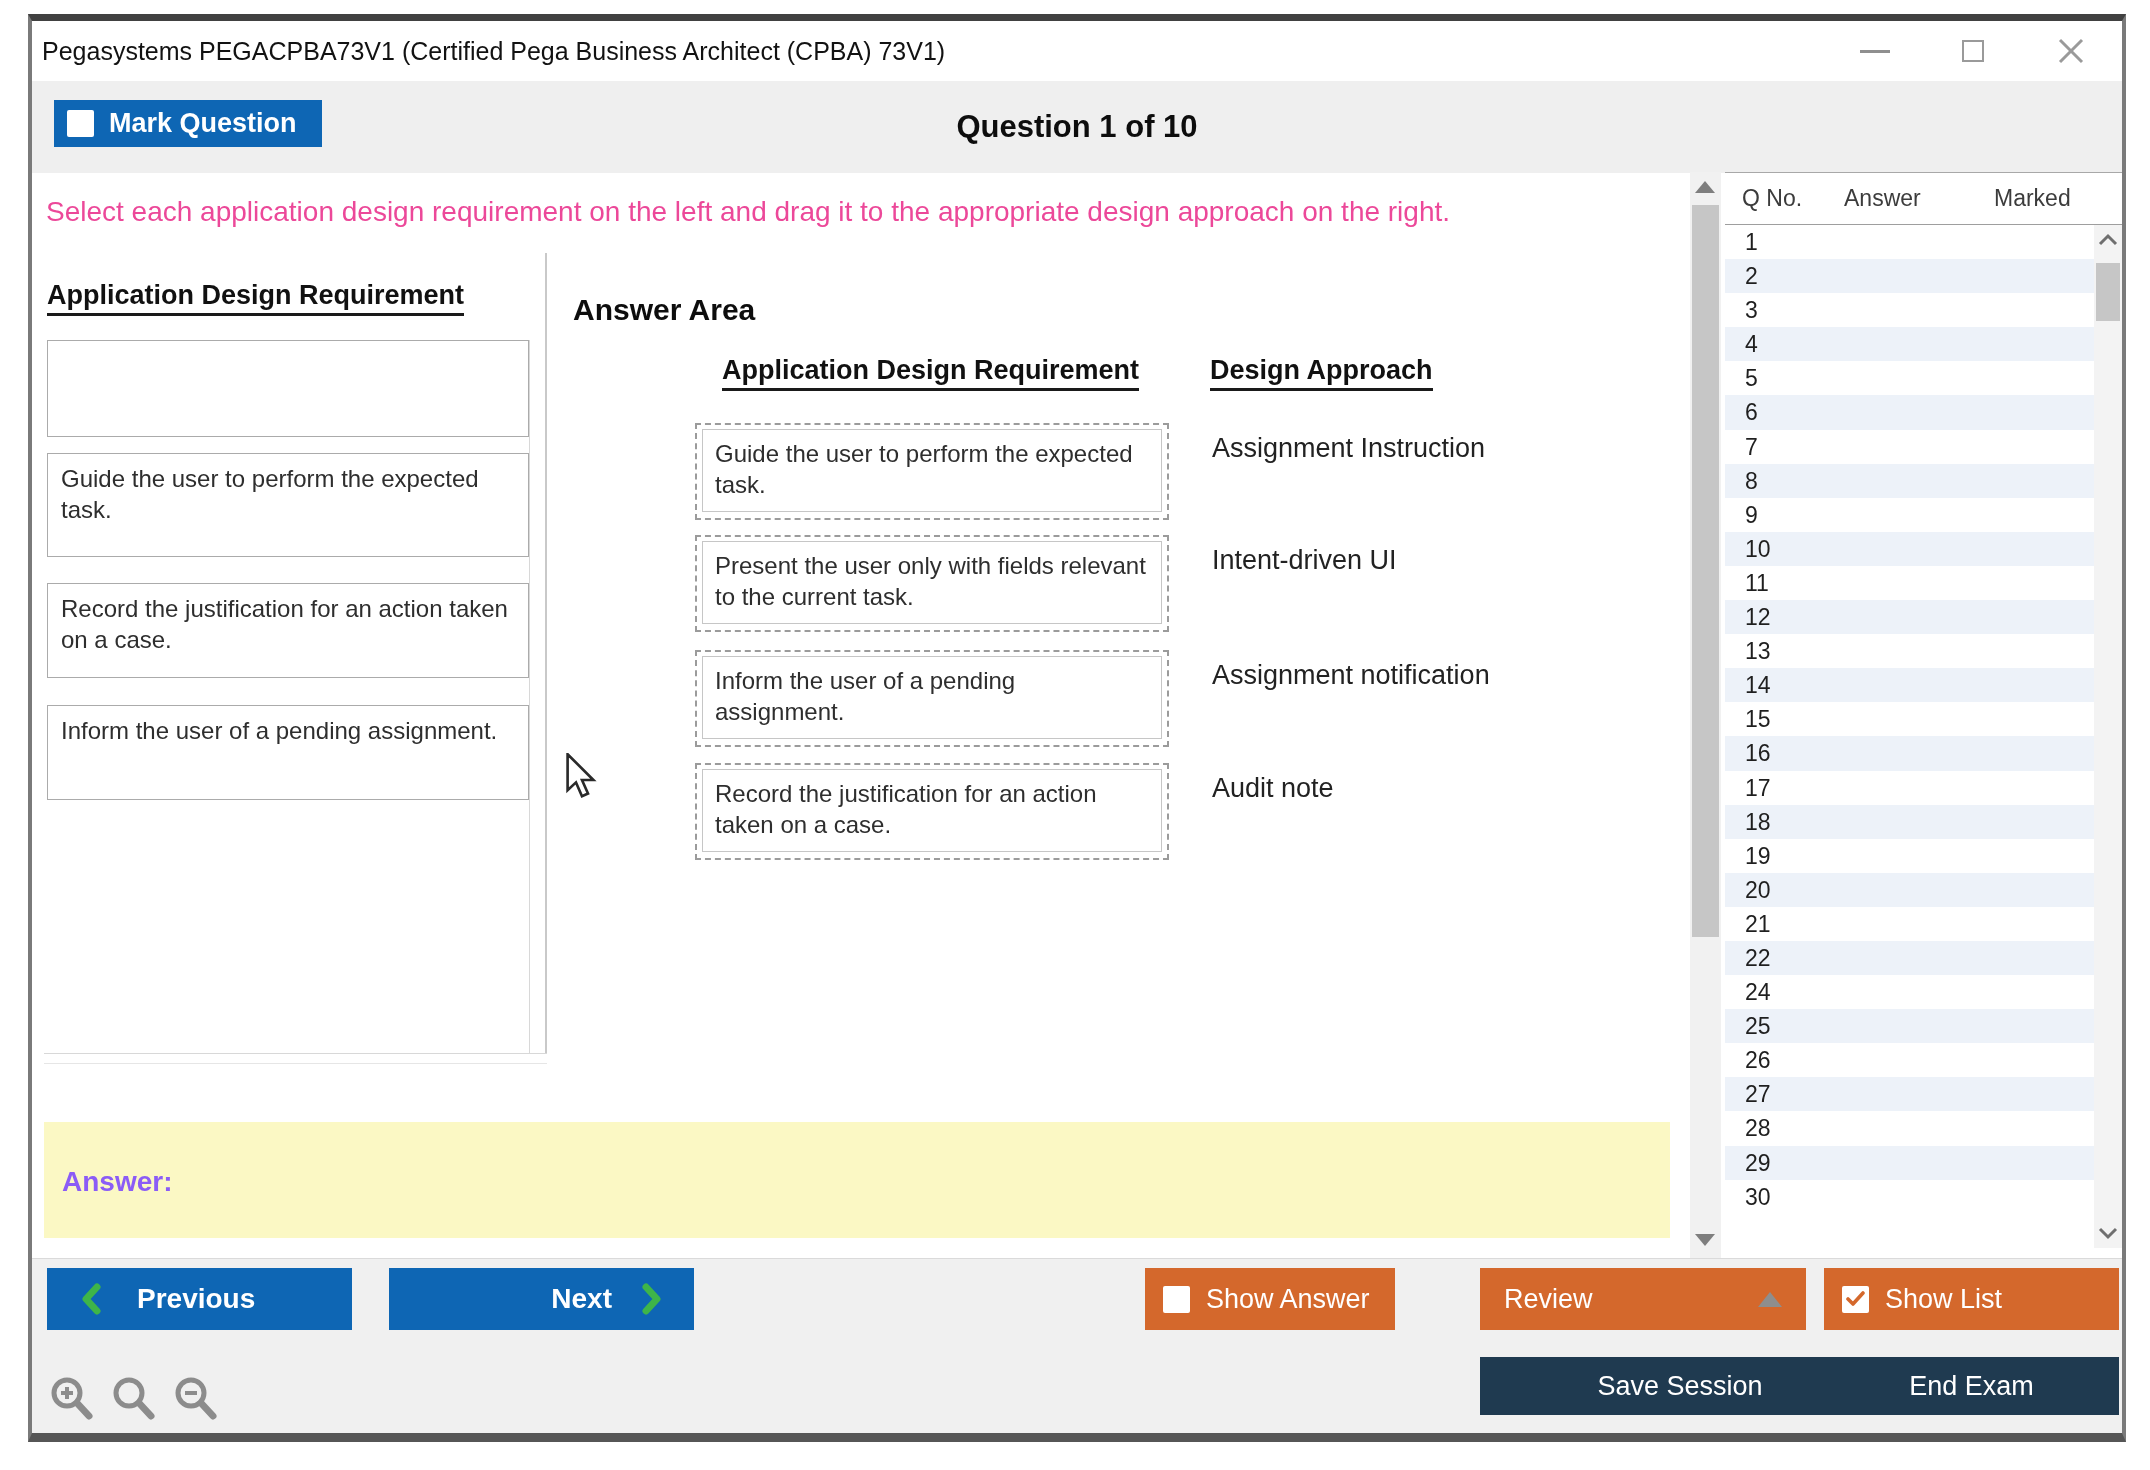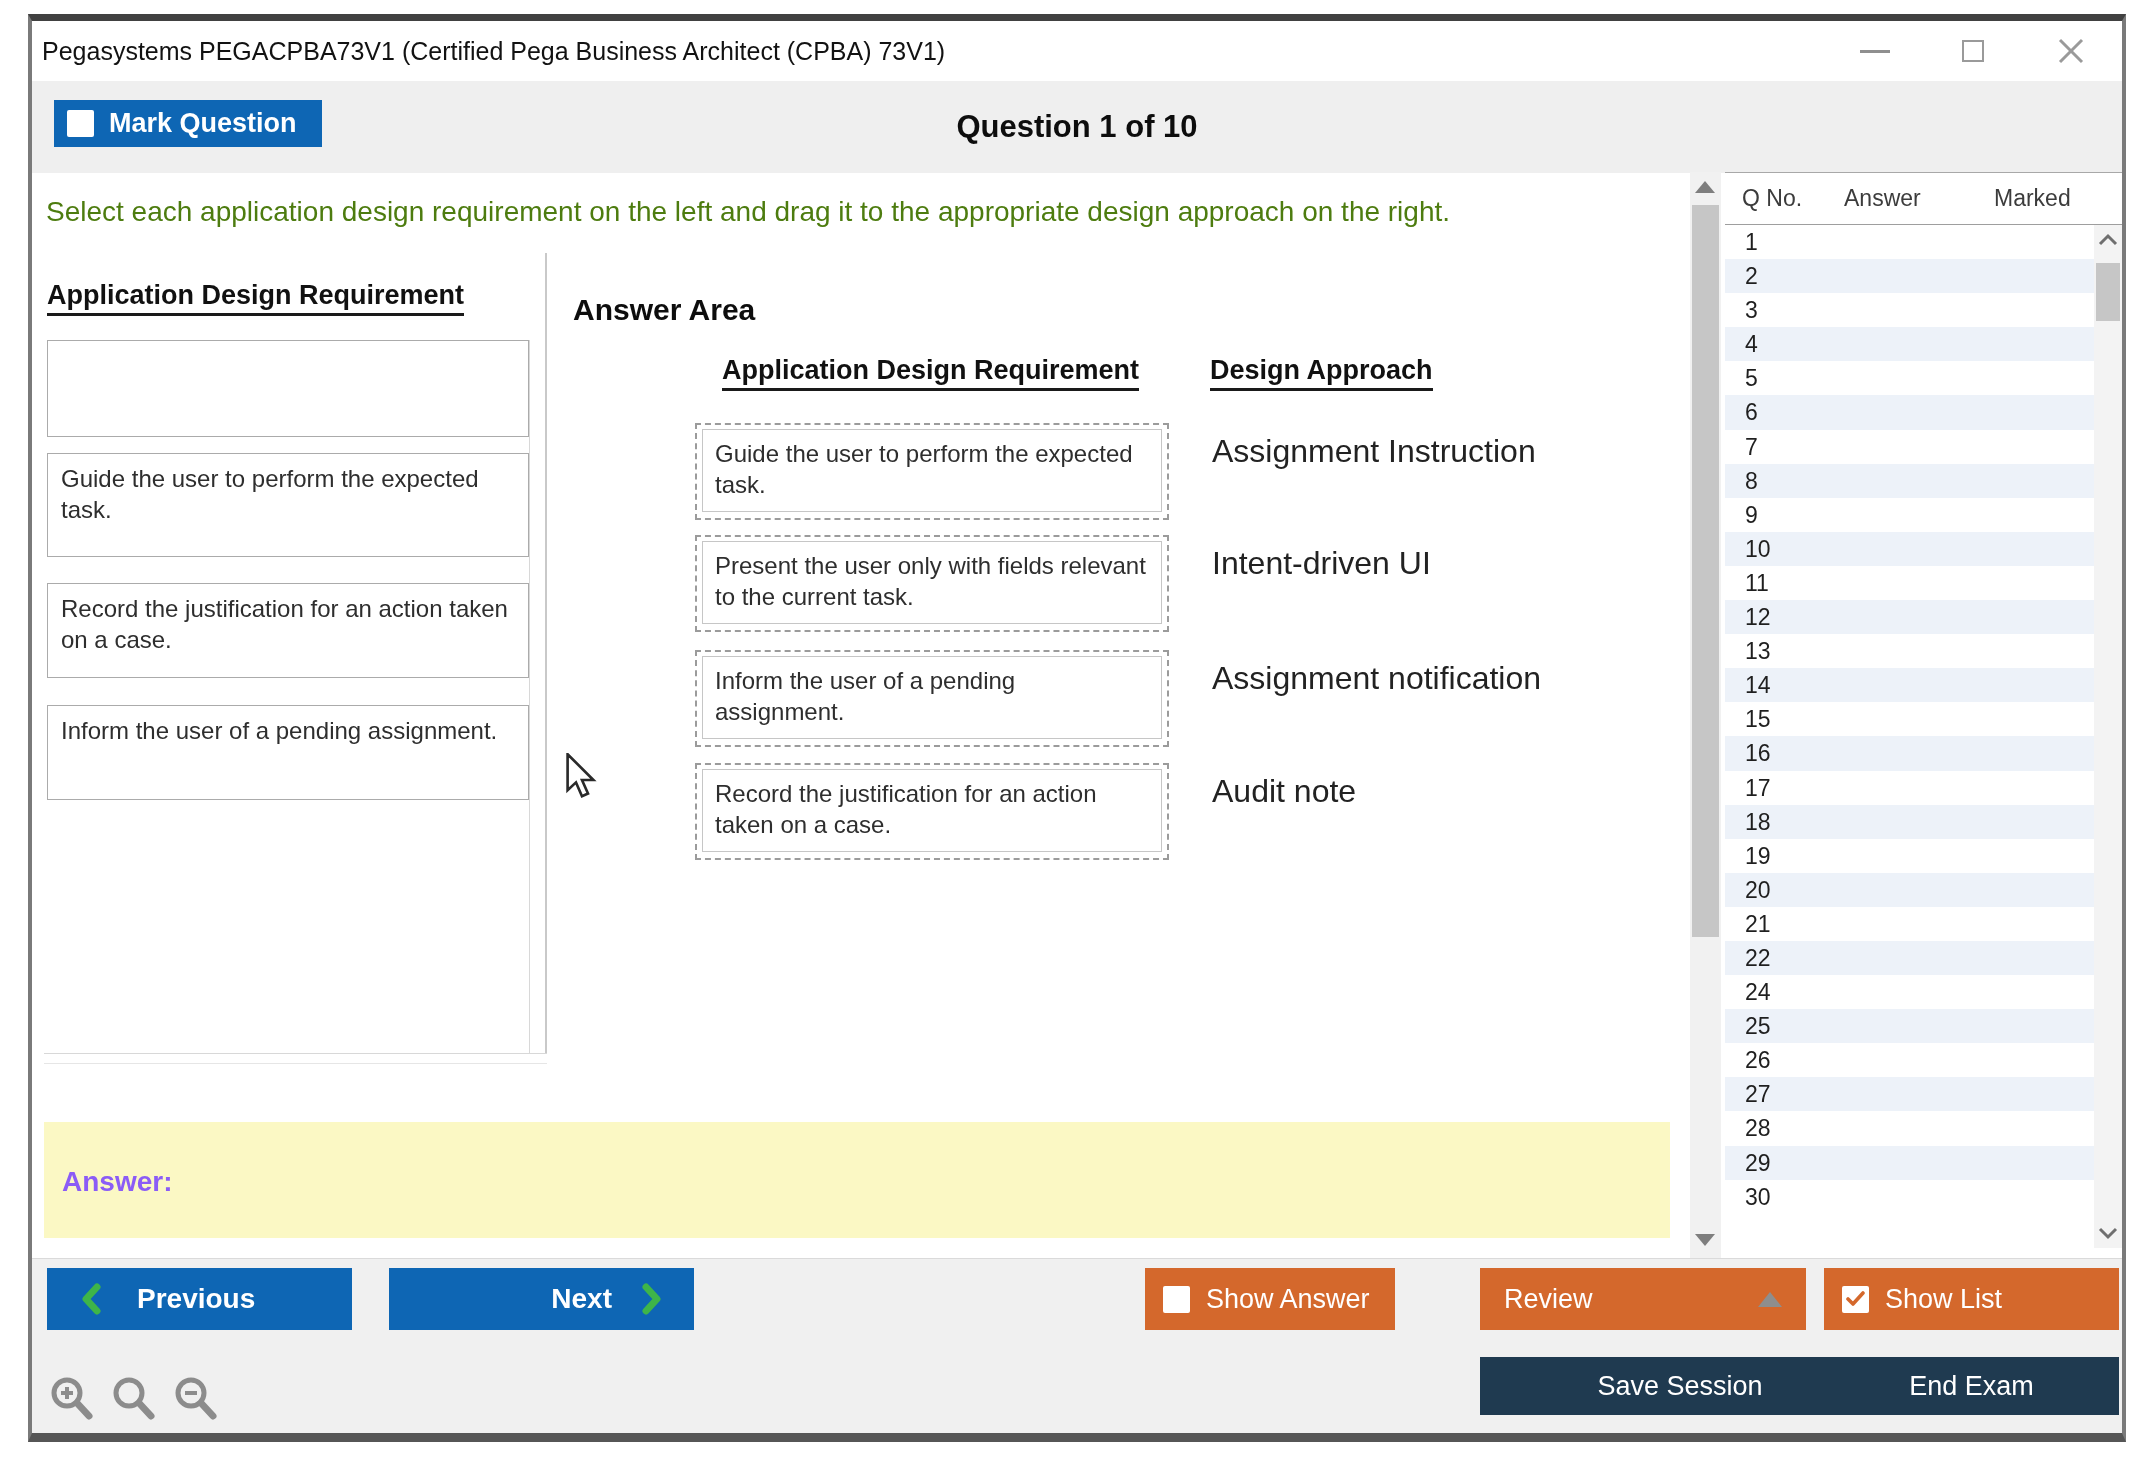--- a/index.html
+++ b/index.html
@@ -29,21 +29,21 @@
   .q-counter{left:0;top:88px;width:2090px;text-align:center;font-size:31px;font-weight:700;color:#0d0d0d;}
   .mark-btn{
     left:22px;top:79px;width:268px;height:47px;background:var(--blue);
     display:flex;align-items:center;gap:15px;padding-left:13px;box-sizing:border-box;
   }
   .checkbox{width:27px;height:27px;background:#ffffff;border-radius:2px;flex:0 0 auto;
     display:flex;align-items:center;justify-content:center;}
   .btn-label{color:#ffffff;font-size:27px;font-weight:700;white-space:nowrap;}
 
   
-  .instruction{left:14px;top:175px;width:1620px;font-size:28px;color:#4d7c0f;}
+  .instruction{left:14px;top:175px;width:1620px;font-size:28px;color:#ec4899;}
   .panel-heading{left:15px;top:259px;font-size:27px;font-weight:700;color:#111;
     border-bottom:3px solid #1a1a1a;padding-bottom:2px;}
   .left-items{left:15px;top:319px;width:482px;}
   .lbox{box-sizing:border-box;border:1px solid #ababab;background:#fff;padding:9px 13px;
     font-size:24px;line-height:1.3;color:#2e2e2e;}
   .left-items .lbox:nth-child(1){height:97px;margin-bottom:16px;}
   .left-items .lbox:nth-child(2){height:104px;margin-bottom:26px;}
   .left-items .lbox:nth-child(3){height:95px;margin-bottom:27px;}
   .left-items .lbox:nth-child(4){height:95px;}
 
@@ -59,21 +59,21 @@
 
   .answer-pairs{left:663px;top:402px;width:1000px;}
   .pair-row{display:flex;align-items:flex-start;}
   .answer-pairs .pair-row:nth-child(1){margin-bottom:15px;}
   .answer-pairs .pair-row:nth-child(2){margin-bottom:18px;}
   .answer-pairs .pair-row:nth-child(3){margin-bottom:16px;}
   .dbox{box-sizing:border-box;width:474px;min-height:97px;border:2px dashed #9b9b9b;
     padding:4px 5px;background:#fff;}
   .dbox-inner{box-sizing:border-box;border:1px solid #c6c6c6;min-height:83px;
     padding:8px 12px;font-size:24px;line-height:1.3;color:#2e2e2e;background:#fff;}
-  .approach-label{margin-left:43px;padding-top:10px;font-size:32px;color:#222;white-space:nowrap;}
+  .approach-label{margin-left:43px;padding-top:10px;font-size:27px;color:#222;white-space:nowrap;}
 
   .answer-banner{left:12px;top:1101px;width:1626px;height:116px;background:var(--yellow);}
   .answer-banner-label{position:absolute;left:18px;top:44px;font-size:28px;font-weight:700;color:#8b5cf6;}
 
   
   .main-scrollbar{left:1658px;top:151px;width:31px;height:1086px;background:#f1f1f1;}
   .ms-thumb{position:absolute;left:2px;top:33px;width:27px;height:732px;background:#c6c6c6;}
   .tri-up{width:0;height:0;border-left:10px solid transparent;border-right:10px solid transparent;
     border-bottom:12px solid #7e7e7e;}
   .tri-down{width:0;height:0;border-left:10px solid transparent;border-right:10px solid transparent;

